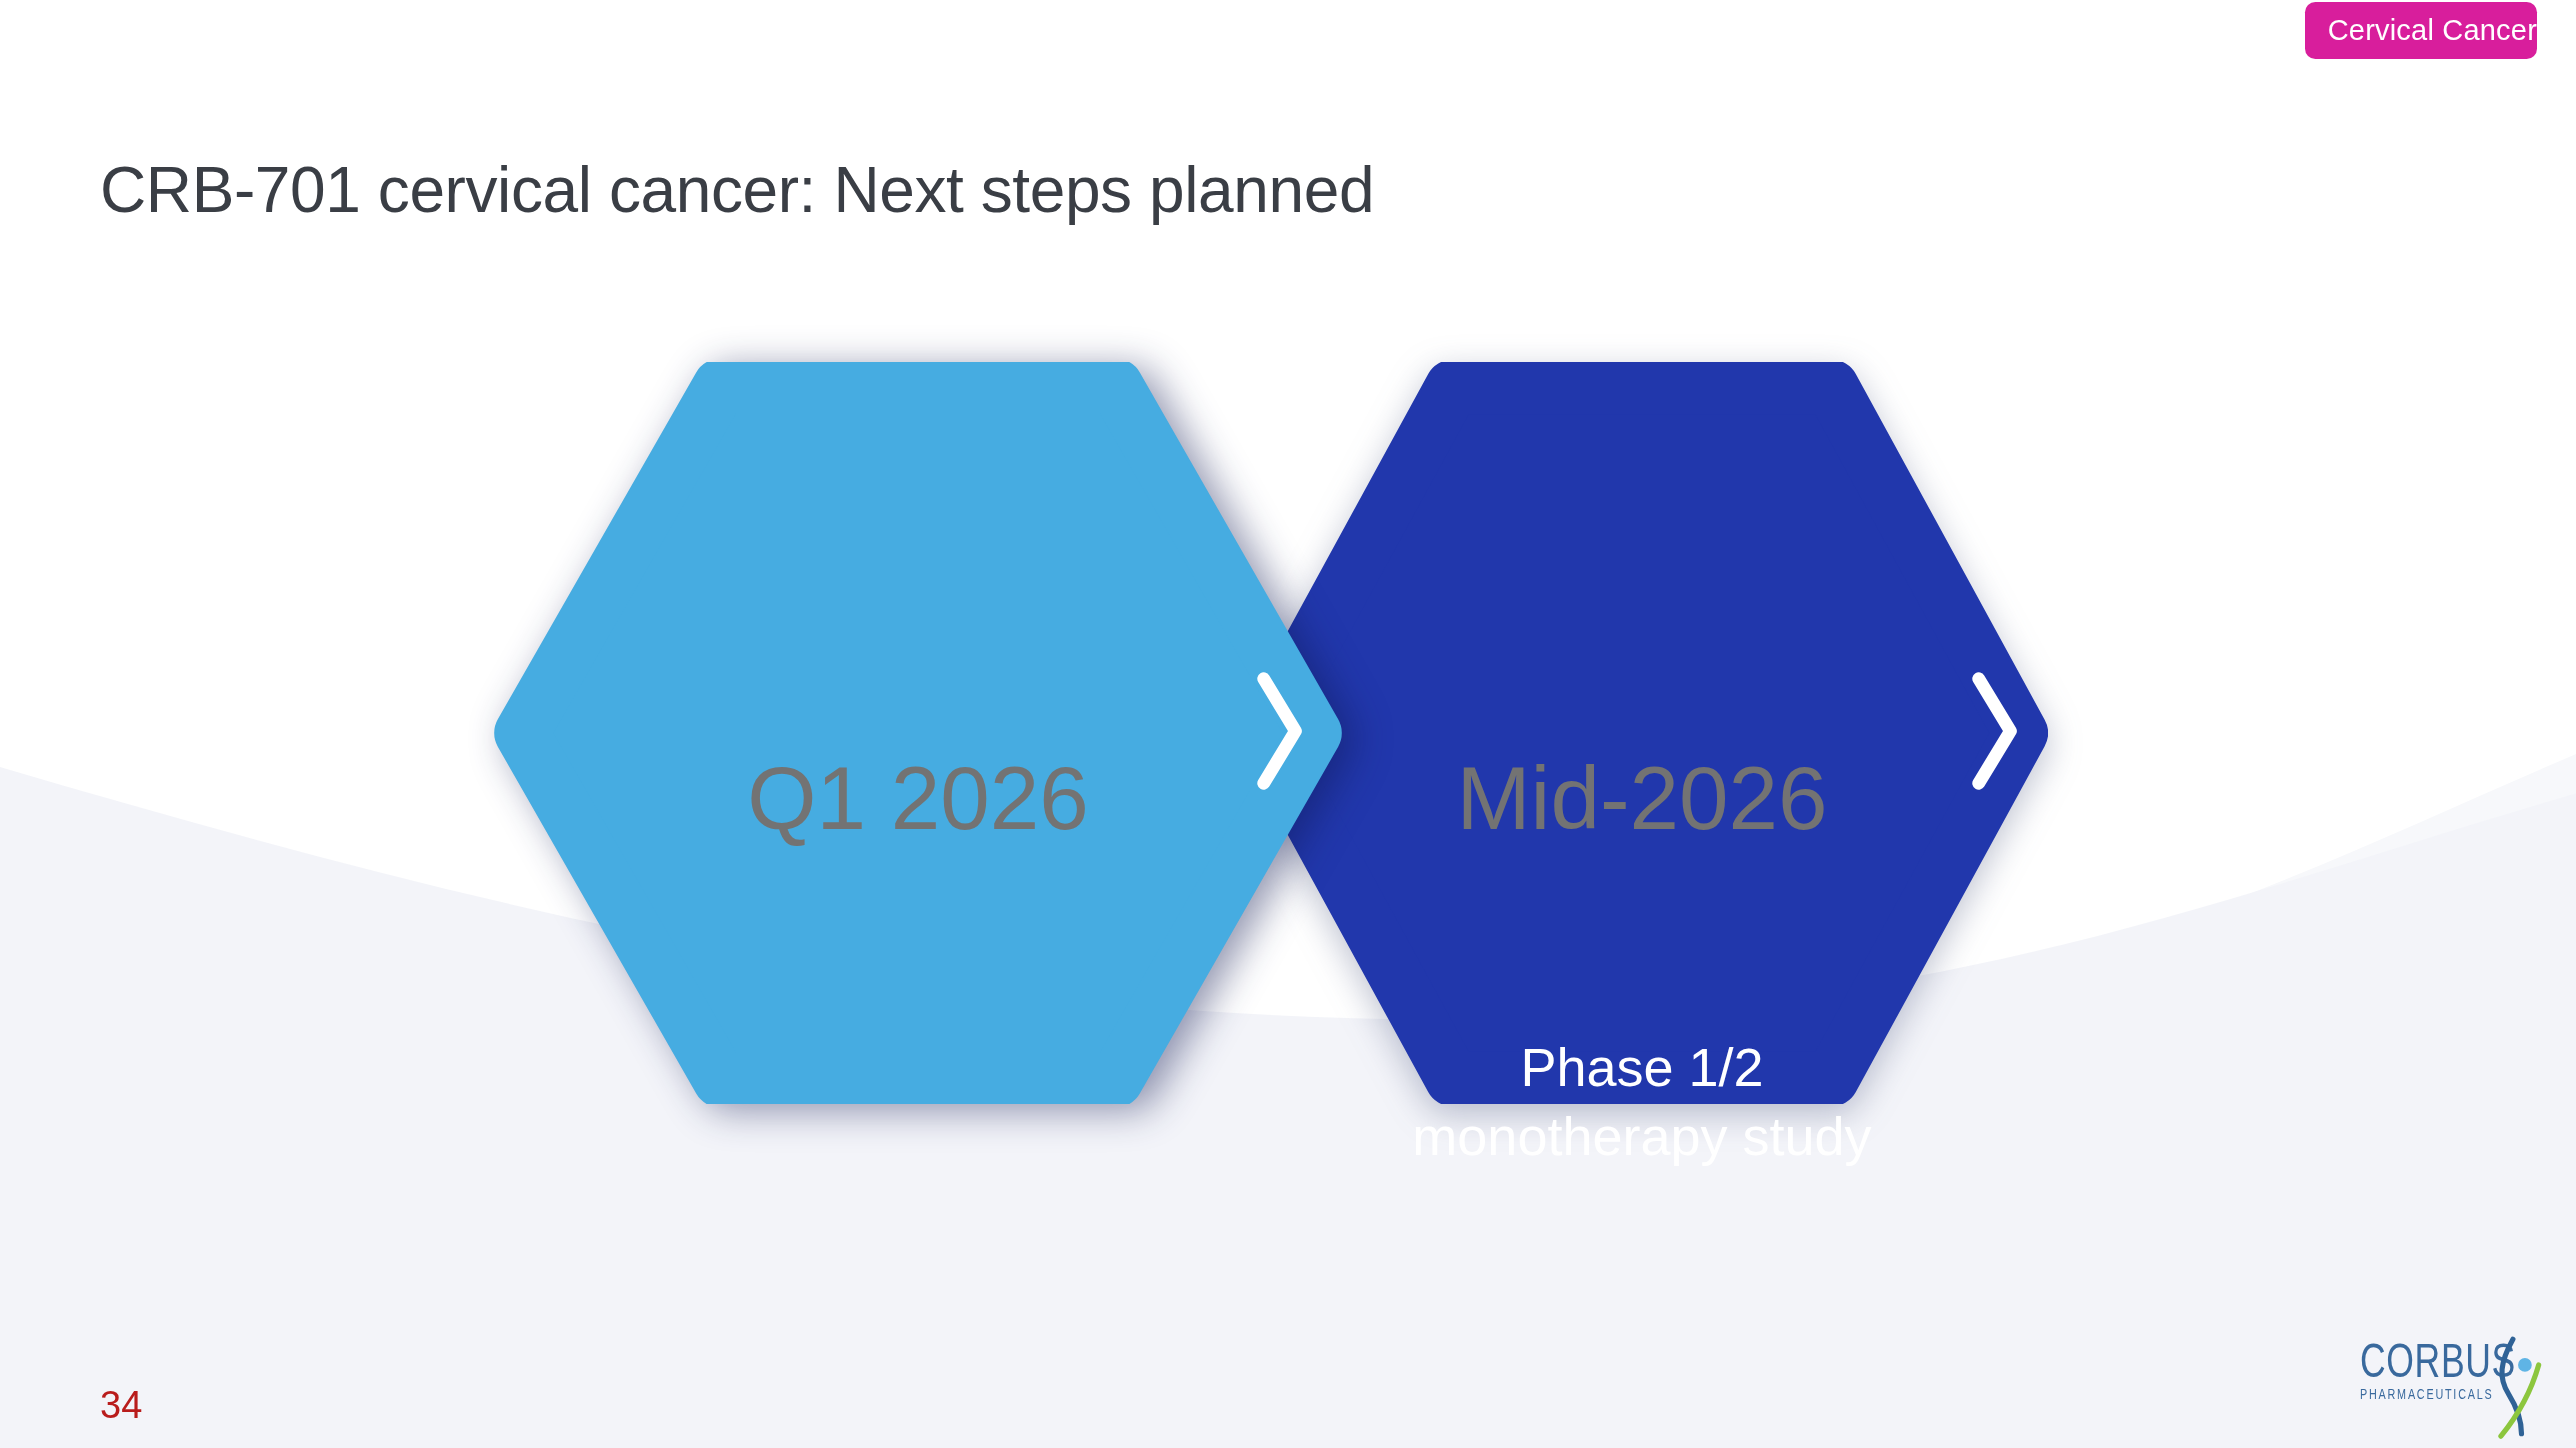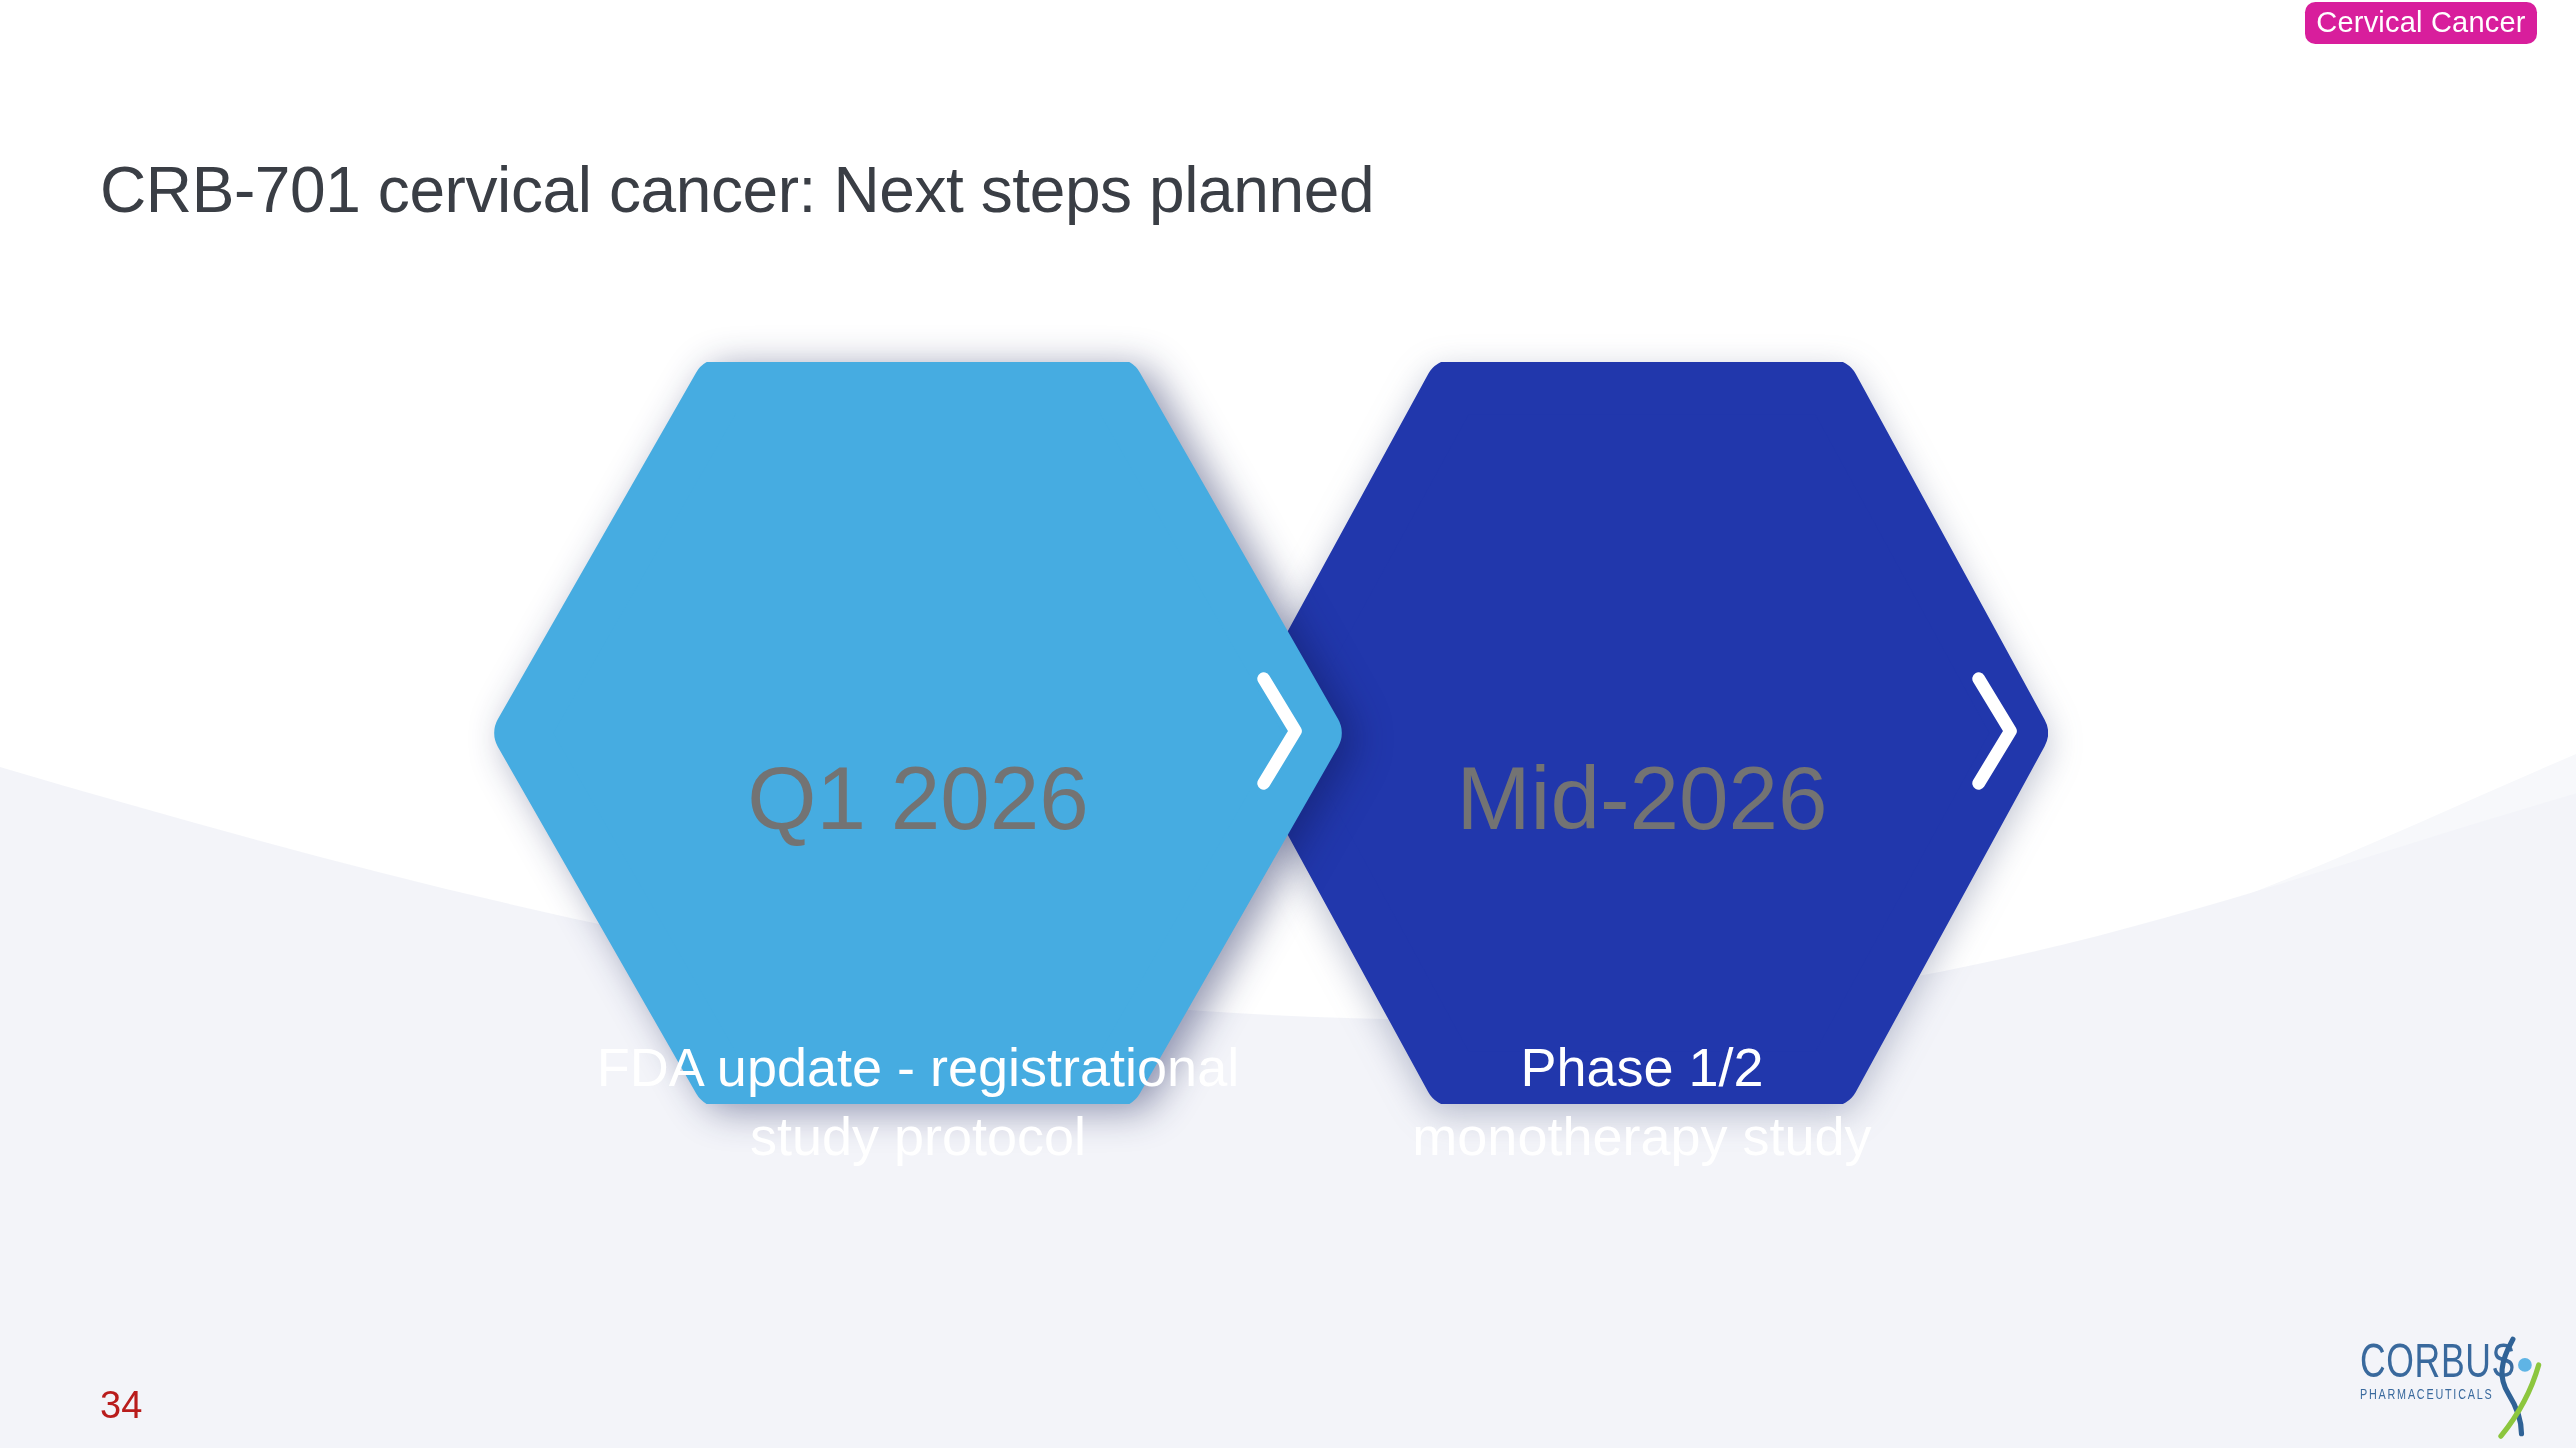--- a/index.html
+++ b/index.html
@@ -5,23 +5,23 @@
   html,body{margin:0;padding:0;background:#ffffff;}
   .slide{
     position:relative;
     width:2576px;height:1449px;
     background:#ffffff;
     overflow:hidden;
     font-family:"Liberation Sans","DejaVu Sans",sans-serif;
   }
   .bg-wave{position:absolute;left:0;top:0;width:2576px;height:1449px;}
   .badge{
-    position:absolute;left:2305px;top:1.7px;width:232px;height:42px;
+    position:absolute;left:2305px;top:1.7px;width:232px;height:57px;
     background:#D81E9C;border-radius:10.3px;
-    display:flex;align-items:center;justify-content:center;
+    display:flex;align-items:center;justify-content:flex-end;
     color:#ffffff;font-size:29px;letter-spacing:0.2px;
   }
   .title{
     position:absolute;left:100px;top:110px;
     font-size:64px;font-weight:400;color:#3A3E45;letter-spacing:-0.4px;
     white-space:nowrap;
   }
   .hex{position:absolute;}
   .hex svg.hex-shape{position:absolute;left:0;top:0;}
   .hex-light{left:494px;top:362px;width:848px;height:742px;}
@@ -80,24 +80,20 @@
     <svg class="chevron chev-dark" viewBox="0 0 56 140" aria-hidden="true">
       <polyline points="9,9 46,70 9,131" fill="none" stroke="#ffffff" stroke-width="15" stroke-linecap="round" stroke-linejoin="round"></polyline>
     </svg>
   </div>
 
   <div class="hex hex-light">
     <svg class="hex-shape" width="848" height="742" viewBox="0 0 987 864" aria-hidden="true">
       <polygon points="263,28 724,28 955,432 724,836 263,836 32,432" fill="#46ACE1" stroke="#46ACE1" stroke-width="64" stroke-linejoin="round"></polygon>
     </svg>
     <div class="hex-date">Q1 2026</div>
-    <div class="hex-desc desc-light">
-      <span>FDA update - registrational</span>
-      <span>study protocol</span>
-    </div>
     <svg class="chevron chev-light" viewBox="0 0 56 140" aria-hidden="true">
       <polyline points="9,9 46,70 9,131" fill="none" stroke="#ffffff" stroke-width="15" stroke-linecap="round" stroke-linejoin="round"></polyline>
     </svg>
   </div>
 
   <div class="page-number">34</div>
 
   <div class="logo">
     <div class="logo-text">
       <div class="logo-company">CORBUS</div>

